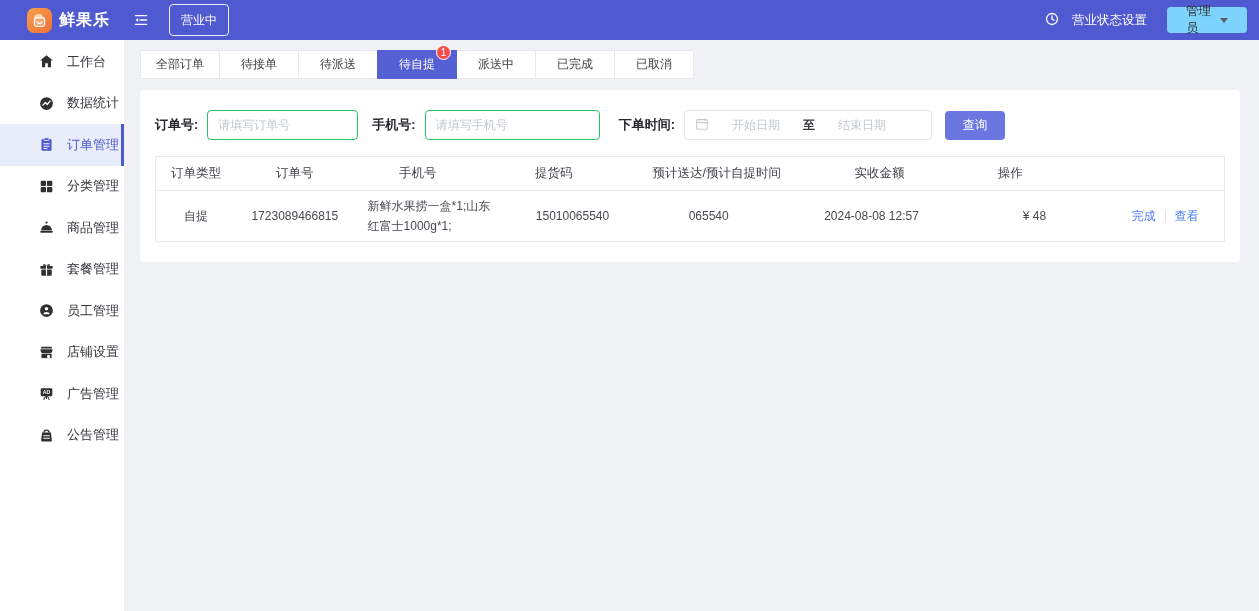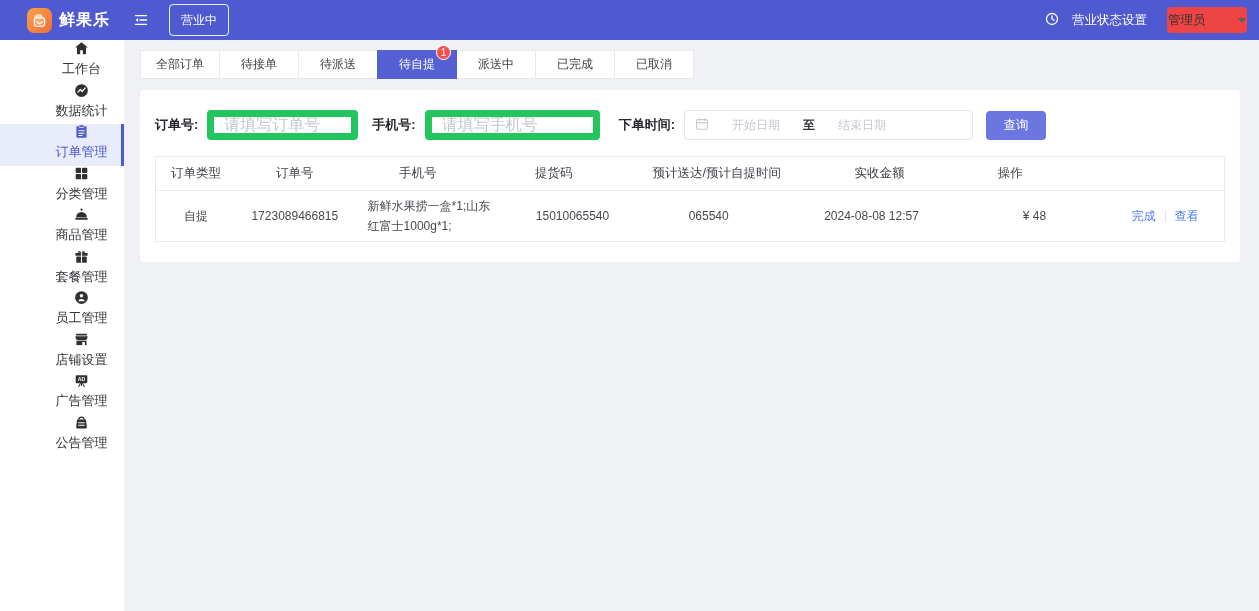--- a/index.html
+++ b/index.html
@@ -8,50 +8,50 @@
 
   
   .topbar { height:40px; background:#4f5ad1; display:flex; align-items:center; color:#fff; }
   .brand { width:125px; display:flex; align-items:center; gap:7px; padding-left:27px; flex-shrink:0; }
   .logo { width:25px; height:25px; border-radius:7px; background:linear-gradient(135deg,#f7a04c,#ef7038); display:flex; align-items:center; justify-content:center; flex-shrink:0; }
   .brand-name { font-size:16px; font-weight:bold; letter-spacing:1px; white-space:nowrap; }
   .collapse-btn { margin-left:8px; cursor:pointer; display:flex; align-items:center; }
   .status-pill { margin-left:20px; border:1px solid rgba(255,255,255,.9); border-radius:4px; padding:8px 11px; font-size:12px; line-height:1.2; }
   .topbar-right { margin-left:auto; display:flex; align-items:center; gap:20px; padding-right:12px; }
   .status-setting { display:flex; align-items:center; gap:13px; font-size:12.5px; cursor:pointer; }
-  .role-select { background:#ef4444; color:#333; width:80px; height:26px; border-radius:4px; display:flex; align-items:center; justify-content:space-between; padding:0 1px; font-size:12.5px; cursor:pointer; }
+  .role-select { background:#7dd3fc; color:#333; width:80px; height:26px; border-radius:4px; display:flex; align-items:center; justify-content:space-between; padding:0 19px; font-size:12.5px; cursor:pointer; }
   .caret { width:0; height:0; border-left:4px solid transparent; border-right:4px solid transparent; border-top:5px solid #5a5e66; }
 
   
   .layout { display:flex; height:571px; }
   .sidebar { width:125px; background:#fff; border-right:1px solid #edeff2; flex-shrink:0; padding-top:1px; }
-  .side-item { height:41.5px; display:flex; align-items:center; gap:4px; padding-left:39px; font-size:13px; color:#33353a; cursor:pointer; position:relative;flex-direction:column; }
+  .side-item { height:41.5px; display:flex; align-items:center; gap:13px; padding-left:39px; font-size:13px; color:#33353a; cursor:pointer; position:relative; }
   .side-item .icn { display:flex; align-items:center; color:#2e3033; }
   .side-item.active { background:#e9ecfa; color:#4d5ace; }
   .side-item.active .icn { color:#4d5ace; }
   .side-item.active::after { content:""; position:absolute; right:0; top:0; bottom:0; width:3px; background:#4d5ace; }
 
   .content { flex:1; padding:10px 19px 0 15px; }
 
   
   .tabs { display:flex; margin-bottom:11px; }
   .tab { width:80px; height:29px; line-height:27px; text-align:center; background:#fff; border:1px solid #e9e9ed; margin-left:-1px; font-size:12px; color:#404040; cursor:pointer; position:relative; }
   .tab:first-child { margin-left:0; }
   .tab.active { background:#5560d4; border-color:#5560d4; color:#fff; z-index:1; }
   .tab-badge { position:absolute; top:-6px; right:5px; min-width:15px; height:15px; border-radius:8px; background:#f34f4b; border:1px solid #fff; color:#fff; font-size:10px; line-height:13px; text-align:center; padding:0 1px; }
 
   
   .card { background:#fff; border-radius:4px; padding:20px 15px 20px; }
   .filters { display:flex; align-items:center; font-size:13px; }
   .f-label { font-weight:bold; color:#26282d; margin-right:9px; white-space:nowrap; }
   .f-label.m1 { margin-left:14px; } .f-label.m2 { margin-left:19px; }
-  .txt-input { width:151px; height:30px; border:7px solid #22c55e; border-radius:4px; padding:0 10px; font-size:16px; color:#333; font-family:inherit; outline:none; }
+  .txt-input { width:151px; height:30px; border:1px solid #22c55e; border-radius:4px; padding:0 10px; font-size:12px; color:#333; font-family:inherit; outline:none; }
   .txt-input.phone { width:175px; }
   ::placeholder { color:#c3c7cf; opacity:1; }
-  .date-box { width:289px; height:30px; border:1px solid #e3e5ea; border-radius:4px; display:flex; align-items:center; padding:0 10px; gap:4px; }
+  .date-box { width:248px; height:30px; border:1px solid #e3e5ea; border-radius:4px; display:flex; align-items:center; padding:0 10px; gap:4px; }
   .date-box input { border:none; outline:none; width:86px; text-align:center; font-size:12px; font-family:inherit; color:#333; }
   .date-to { color:#32343a; font-size:12px; font-weight:bold; }
   .search-btn { width:60px; height:29px; background:#6b76e0; color:#fff; border:none; border-radius:4px; font-size:12.5px; margin-left:13px; cursor:pointer; font-family:inherit; }
 
   
   .table { margin-top:16px; border:1px solid #e9ebef; }
   .thead { display:flex; height:34px; align-items:center; border-bottom:1px solid #e9ebef; font-size:12.5px; color:#404349; }
   .trow { display:flex; min-height:50px; align-items:center; font-size:12px; color:#46494f; }
   .cell { text-align:center; padding:0 8px; line-height:1.7; }
   .c1{width:7.5%;} .c2{width:11%;} .c3{width:14.5%;} .c4{width:12%;}

